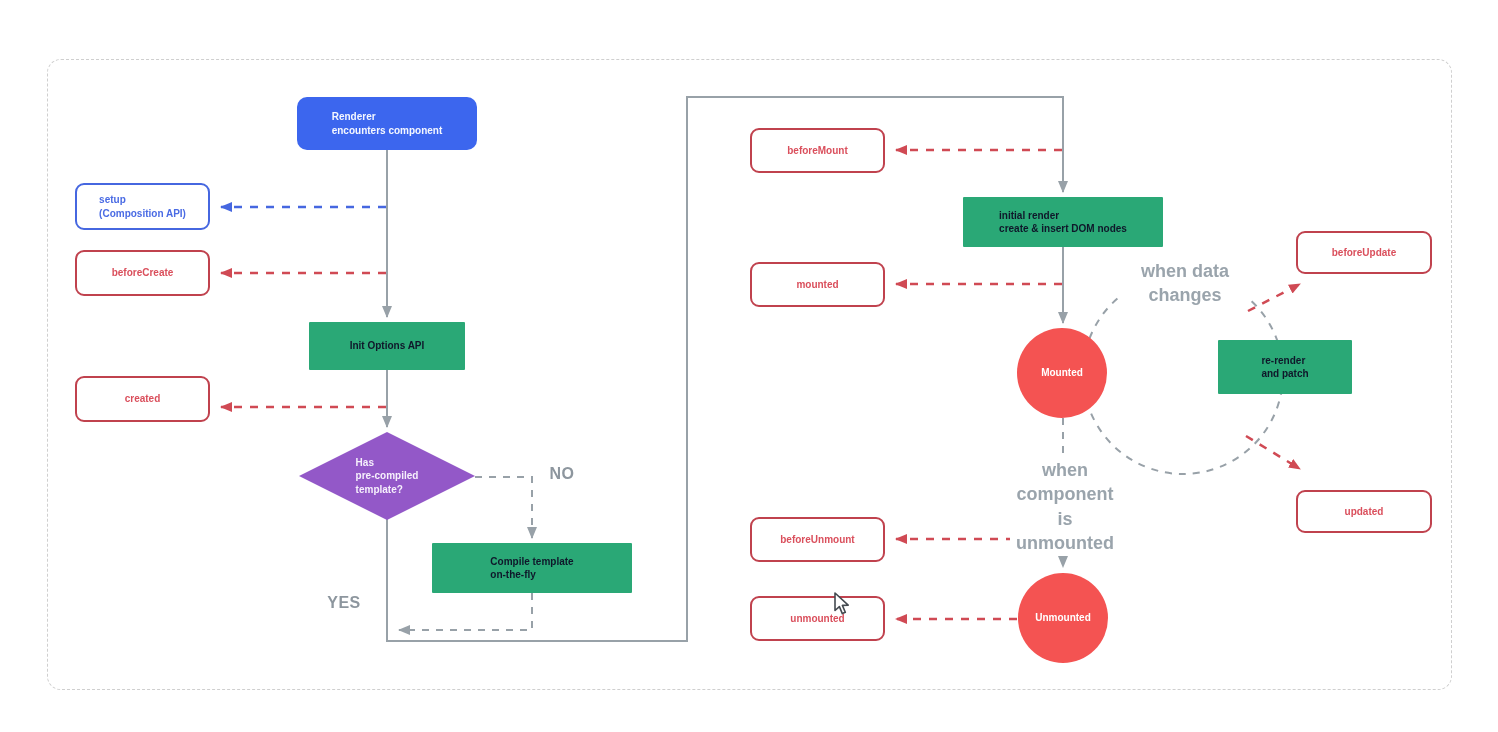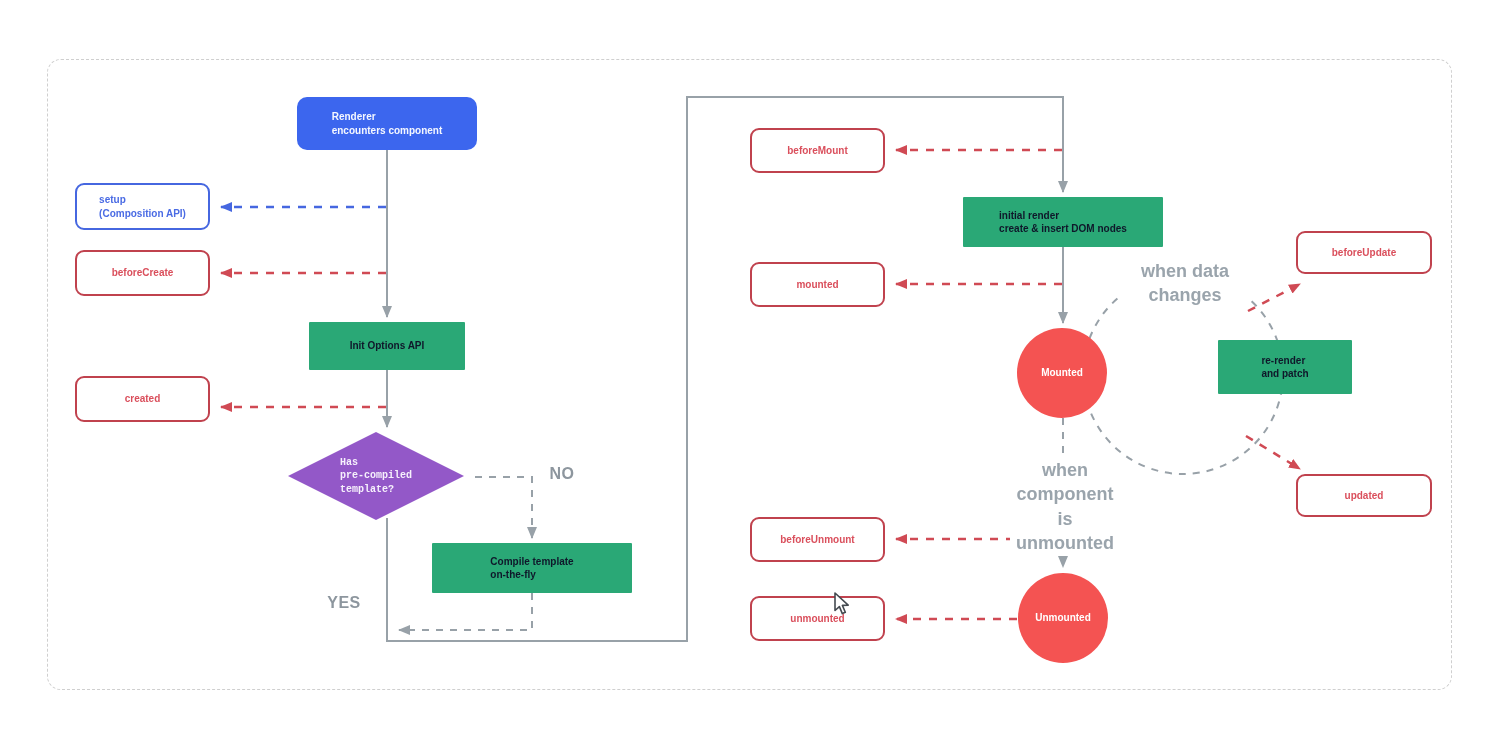--- a/index.html
+++ b/index.html
@@ -36,29 +36,29 @@
   .glabel.strong { color:#8D969E; font-size:16px; letter-spacing:0.5px; }
   .glabel.on-line { background:#ffffff; padding:1px 2px; }
   #mouse-cursor { position:absolute; left:834px; top:592px; z-index:3; }
 
   
   #node-renderer       { left:297px; top:97px;  width:180px; height:53px; }
   #node-setup          { left:75px;  top:183px; width:135px; height:47px; }
   #node-before-create  { left:75px;  top:250px; width:135px; height:46px; }
   #node-init-options   { left:309px; top:322px; width:156px; height:48px; }
   #node-created        { left:75px;  top:376px; width:135px; height:46px; }
-  #node-has-template   { left:288px; top:432px; width:176px; height:88px;font-family:Liberation Mono, monospace; }
+  #node-has-template   { left:299px; top:432px; width:176px; height:88px; }
   #node-compile        { left:432px; top:543px; width:200px; height:50px; }
   #node-before-mount   { left:750px; top:128px; width:135px; height:45px; }
   #node-initial-render { left:963px; top:197px; width:200px; height:50px; }
   #node-mounted-hook   { left:750px; top:262px; width:135px; height:45px; }
   #node-mounted-state  { left:1017px; top:328px; width:90px; height:90px; }
   #node-re-render      { left:1218px; top:340px; width:134px; height:54px; }
   #node-before-update  { left:1296px; top:231px; width:136px; height:43px; }
-  #node-updated        { left:1296px; top:474px; width:136px; height:43px; }
+  #node-updated        { left:1296px; top:490px; width:136px; height:43px; }
   #node-before-unmount { left:750px; top:517px; width:135px; height:45px; }
   #node-unmounted-hook { left:750px; top:596px; width:135px; height:45px; }
   #node-unmounted-state{ left:1018px; top:573px; width:90px; height:90px; }
 
   #label-no   { left:540px; top:463px; width:44px; }
   #label-yes  { left:320px; top:592px; width:48px; }
   #label-when-data      { left:1121px; top:258px; width:124px; }
   #label-when-unmounted { left:1010px; top:457px; width:106px; }
 </style>
 </head>

